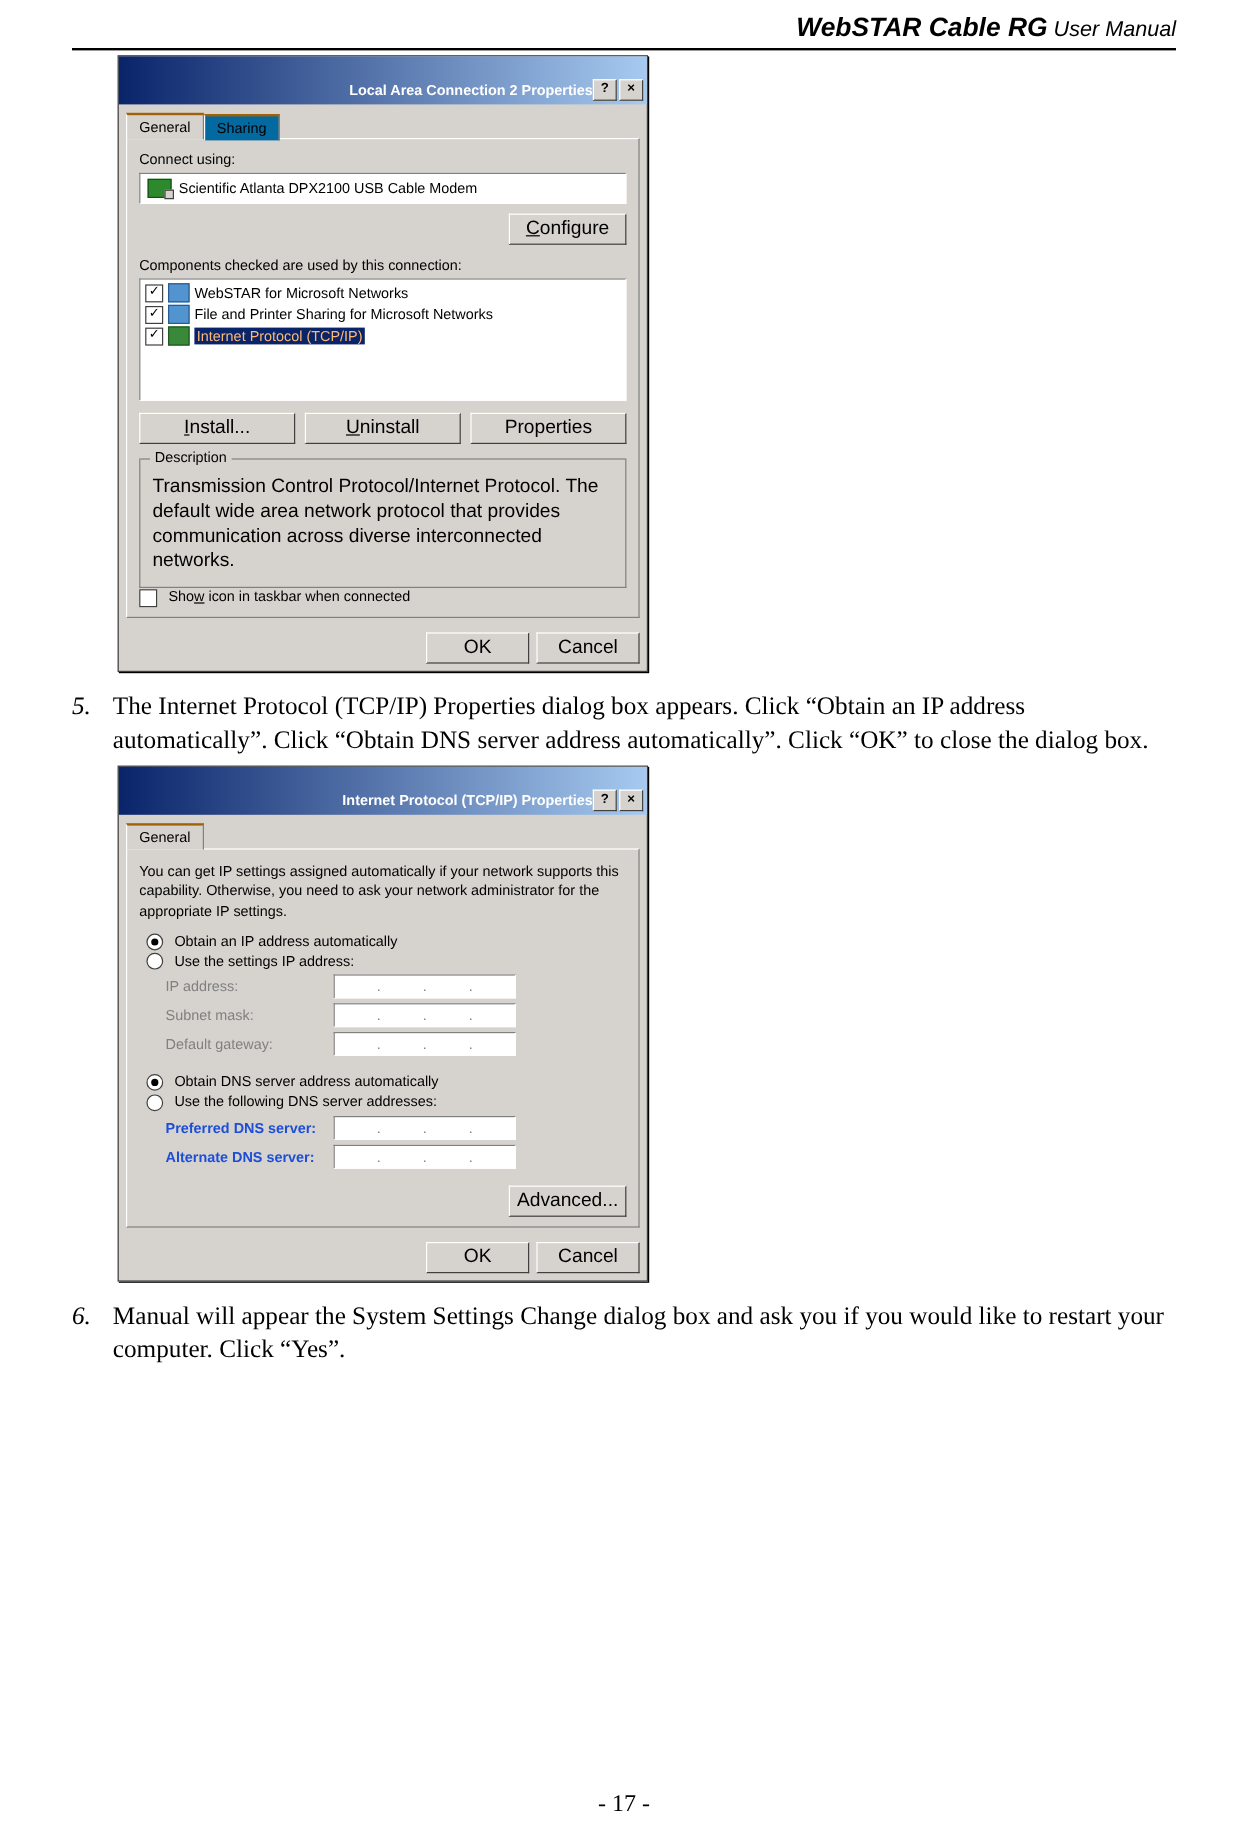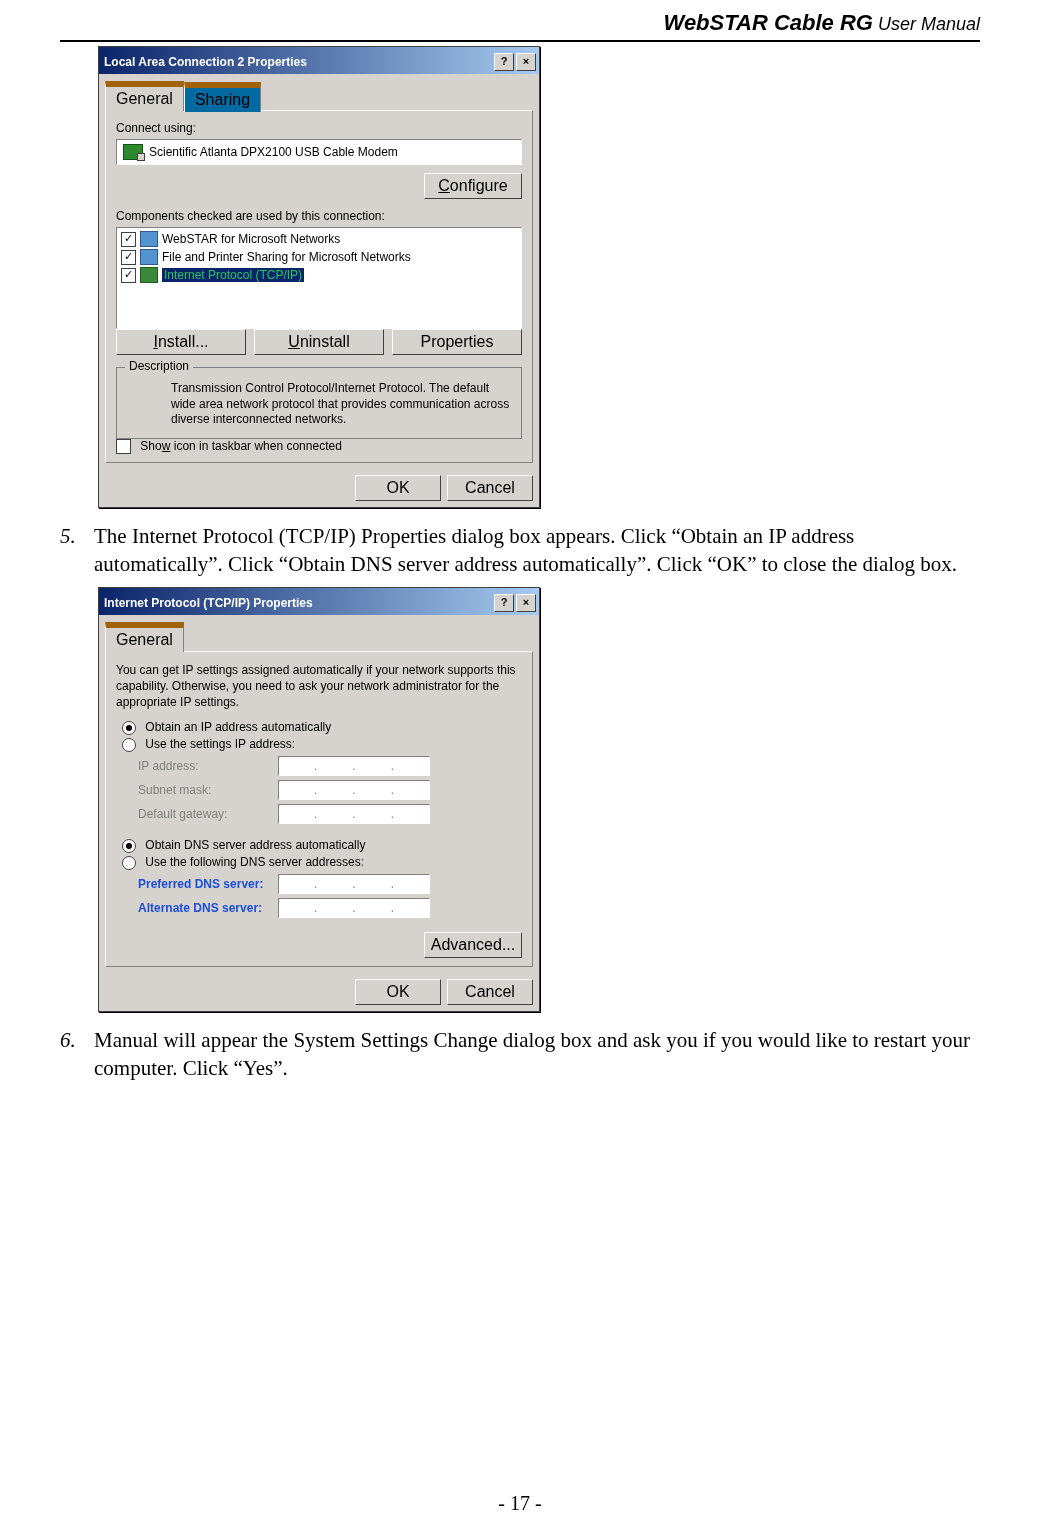--- a/index.html
+++ b/index.html
@@ -59,26 +59,26 @@
     font-family: Tahoma, Arial, sans-serif;
     font-size: 12px;
     background: #d6d3ce;
     border: 1px solid #404040;
     box-shadow: 1px 1px 0 #000;
     color: #000;
   }
   .titlebar {
     display: flex;
     align-items: center;
-    justify-content: space-between;
+    justify-content: flex-end;
     background: linear-gradient(to right, #0a246a, #a6caf0);
     color: #fff;
     font-weight: bold;
     font-size: 12px;
-    padding: 6px 3px 3px 5px;
+    padding: 19px 3px 3px 5px;
   }
   .titlebar-btns { display: flex; gap: 2px; }
   .tb-btn {
     width: 18px;
     height: 16px;
     background: #d6d3ce;
     border-top: 1px solid #fff;
     border-left: 1px solid #fff;
     border-right: 1px solid #404040;
     border-bottom: 1px solid #404040;
@@ -87,25 +87,25 @@
     font-size: 11px;
     text-align: center;
     line-height: 14px;
   }
   .tabrow {
     display: flex;
     padding: 6px 6px 0 6px;
   }
   .tab {
     background: #d6d3ce;
-    border-top: 6px solid #a16207;
+    border-top: 2px solid #a16207;
     border-left: 1px solid #fff;
     border-right: 1px solid #808080;
     padding: 3px 10px;
-    font-size: 16px;
+    font-size: 12px;
     margin-right: 0px;
     position: relative;
     top: 1px;
   }
   .tab.inactive { background: #0369a1; top: 2px; }
   .panel {
     border-top: 1px solid #fff;
     border-left: 1px solid #fff;
     border-right: 1px solid #808080;
     border-bottom: 1px solid #808080;
@@ -291,31 +291,31 @@
             <span>WebSTAR for Microsoft Networks</span>
           </div>
           <div class="li-row">
             <div class="chk">✓</div>
             <div class="iconbox"></div>
             <span>File and Printer Sharing for Microsoft Networks</span>
           </div>
           <div class="li-row">
             <div class="chk">✓</div>
             <div class="iconbox green"></div>
-            <span class="sel" style="background:#0a246a;color:#22c55e;padding:0 2px;">Internet Protocol (TCP/IP)</span>
-          </div>
-        </div>
-        <div class="btn-row" style="justify-content:flex-end;">
+            <span class="sel" style="background:#0a246a;color:#fdba74;padding:0 2px;">Internet Protocol (TCP/IP)</span>
+          </div>
+        </div>
+        <div class="btn-row" style="margin-top:10px;justify-content:flex-end;">
           <div class="btn" style="flex:1;"><span class="underline">I</span>nstall...</div>
           <div class="btn" style="flex:1;"><span class="underline">U</span>ninstall</div>
           <div class="btn" style="flex:1;">Properties</div>
         </div>
         <div class="groupbox">
           <div class="group-legend">Description</div>
-          <div style="font-size:12px;line-height:1.3;margin-left:44px;">Transmission Control Protocol/Internet Protocol. The default wide area network protocol that provides communication across diverse interconnected networks.</div>
+          <div style="font-size:16px;line-height:1.3;">Transmission Control Protocol/Internet Protocol. The default wide area network protocol that provides communication across diverse interconnected networks.</div>
         </div>
         <div style="margin-top:0;font-size:12px;">
           <span class="small-chk"></span>
           <span>Sho<span class="underline">w</span> icon in taskbar when connected</span>
         </div>
       </div>
       <div class="bottom-btns">
         <div class="btn" style="width:84px;">OK</div>
         <div class="btn" style="width:84px;">Cancel</div>
       </div>

